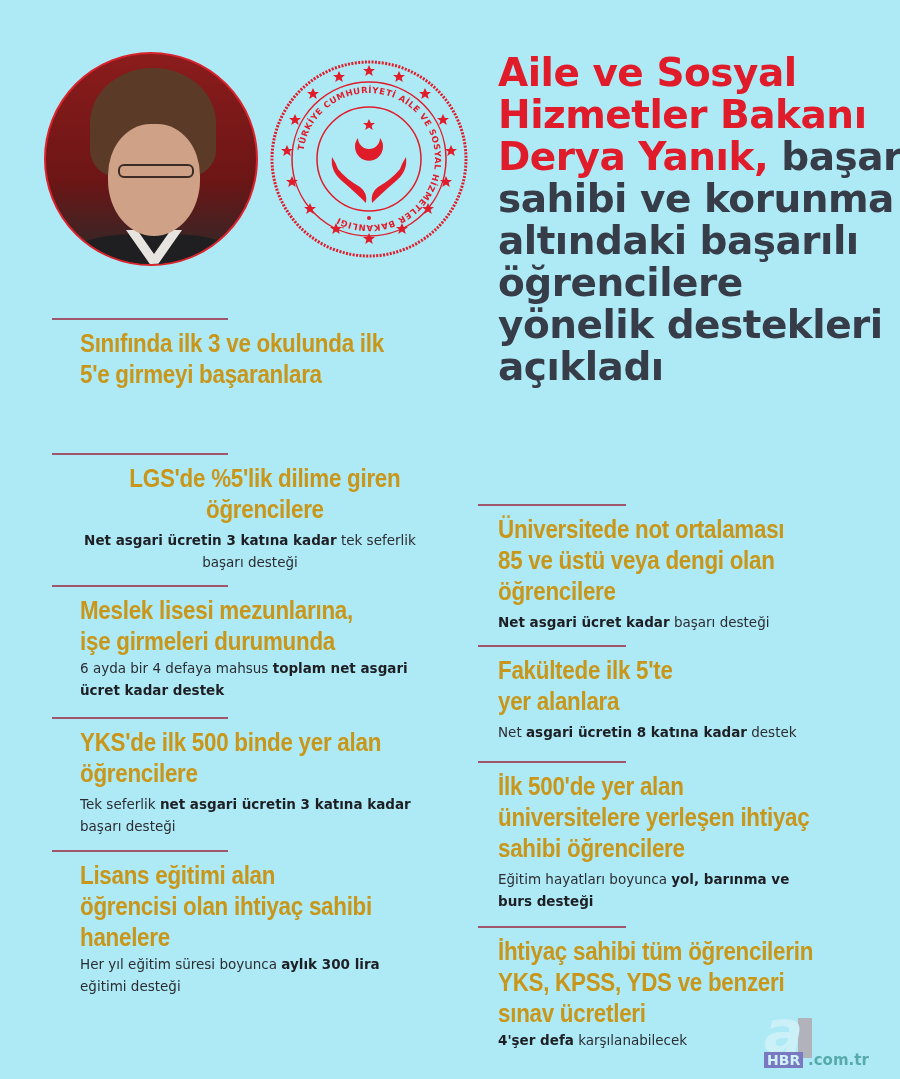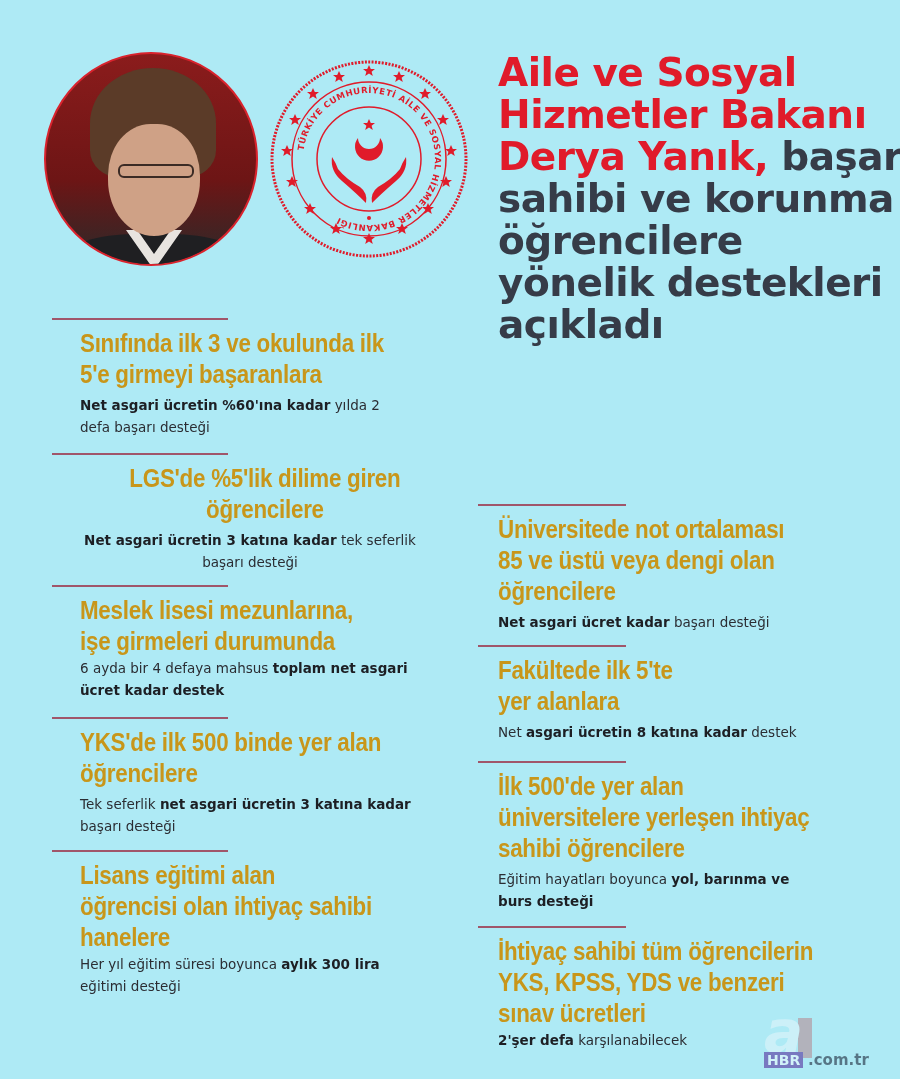--- a/index.html
+++ b/index.html
@@ -73,21 +73,21 @@
   }
   .watermark .bar {
     position: absolute; left: 40px; top: 10px; width: 14px; height: 40px; background: #b7868c;
   }
   .watermark .hbr {
     position: absolute; left: 6px; top: 44px; background: #4c1d95; color: #f1fbfe;
     font-family: "DejaVu Sans", sans-serif; font-weight: bold; font-size: 14px; padding: 0 3px;
     line-height: 16px;
   }
   .watermark .dom {
-    position: absolute; left: 50px; top: 43px; color: #0f172a;
+    position: absolute; left: 50px; top: 43px; color: #0f766e;
     font-family: "DejaVu Sans", sans-serif; font-weight: bold; font-size: 15px;
   }
 </style>
 </head>
 <body>
 
 <div class="photo">
   <div class="suit"></div>
   <div class="collar"></div>
   <div class="hair"></div>
@@ -131,33 +131,33 @@
   <path d="M 64 99 q -2 14 10 24 q 14 12 24 22 q 2 -10 -6 -16 q -14 -8 -22 -18 q -2 -6 -6 -12 z" fill="#e01b2a"></path>
   <path d="M 138 99 q 2 14 -10 24 q -14 12 -24 22 q -2 -10 6 -16 q 14 -8 22 -18 q 2 -6 6 -12 z" fill="#e01b2a"></path>
   <circle cx="101" cy="160" r="2" fill="#e01b2a"></circle>
 </svg>
 
 <div class="title">
   <div class="red">Aile ve Sosyal</div>
   <div class="red">Hizmetler Bakanı</div>
   <div><span class="red">Derya Yanık,</span><span> başarılı</span></div>
   <div>sahibi ve korunma</div>
+  <div>altındaki başarılı</div>
   <div>öğrencilere</div>
   <div>yönelik destekleri</div>
   <div>açıkladı</div>
 </div>
 
 <div class="item" style="left:52px; top:318px;">
   <div class="rule" style="width:176px;"></div>
   <div style="padding-left:28px;">
     <div class="head">
       <div>Sınıfında ilk 3 ve okulunda ilk</div>
       <div>5'e girmeyi başaranlara</div>
     </div>
-    <div class="desc" style="width:300px;"><b>Net asgari ücretin %60'ına kadar</b><span> yılda 2 defa başarı desteği</span></div>
   </div>
 </div>
 
 <div class="item" style="left:52px; top:453px;">
   <div class="rule" style="width:176px;"></div>
   <div style="padding-left:28px;text-align:center;">
     <div class="head">
       <div>LGS'de %5'lik dilime giren</div>
       <div>öğrencilere</div>
     </div>
@@ -235,21 +235,21 @@
 </div>
 
 <div class="item" style="left:478px; top:926px;">
   <div class="rule" style="width:148px;"></div>
   <div style="padding-left:20px;">
     <div class="head">
       <div>İhtiyaç sahibi tüm öğrencilerin</div>
       <div>YKS, KPSS, YDS ve benzeri</div>
       <div>sınav ücretleri</div>
     </div>
-    <div class="desc" style="width:380px; margin-top:0;"><b>2'şer defa</b><span> karşılanabilecek</span></div>
+    <div class="desc" style="width:380px; margin-top:0;"><b>4'şer defa</b><span> karşılanabilecek</span></div>
   </div>
 </div>
 
 <div class="watermark">
   <div class="bar"></div>
   <div class="a">a</div>
   <div class="hbr">HBR</div>
   <div class="dom">.com.tr</div>
 </div>
 

